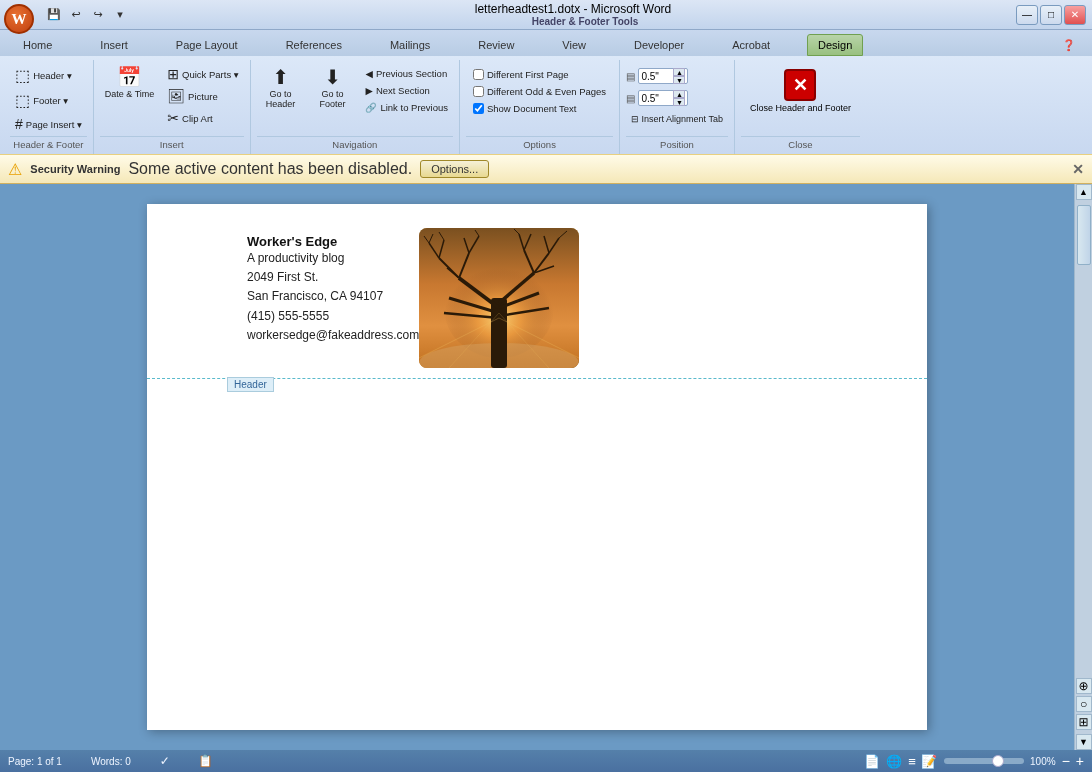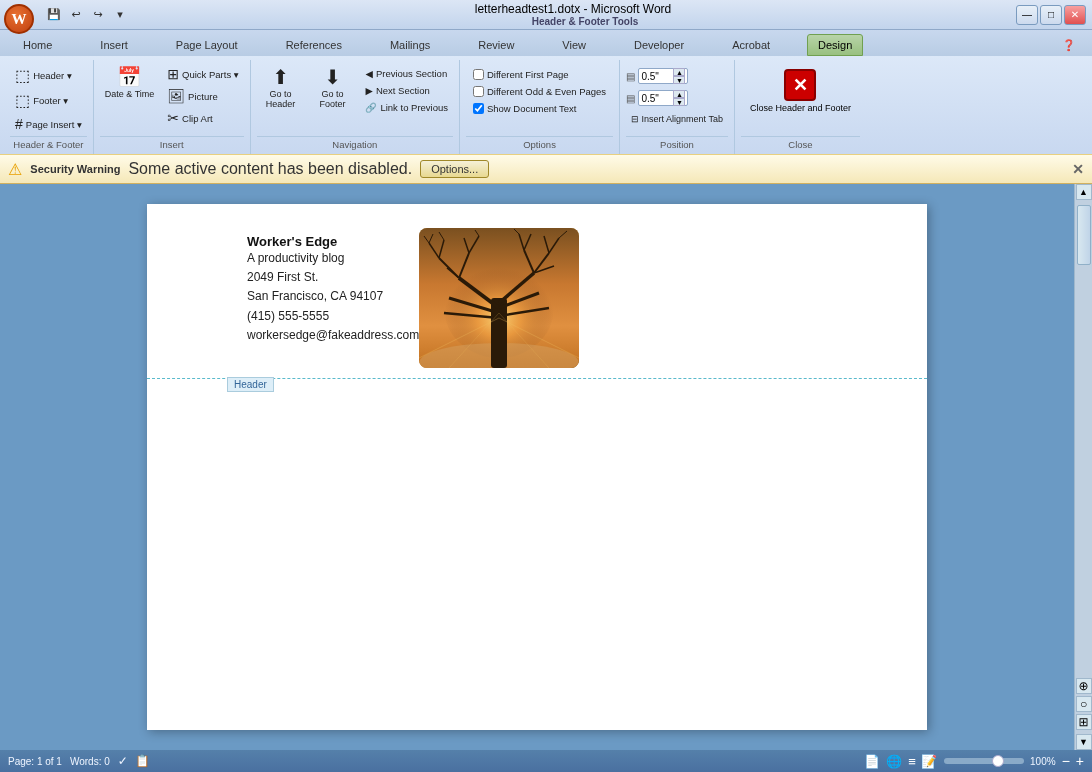--- a/index.html
+++ b/index.html
@@ -168,21 +168,21 @@
     }
     
     .header-image svg { width: 100%; height: 100%; }
 
     #doc-body { padding: 30px 80px; min-height: 350px; }
 
     
     #status-bar {
       height: 22px; background: linear-gradient(to bottom, #5580aa, #4a70a0);
       display: flex; align-items: center; padding: 0 8px;
-      color: white; font-size: 10px; gap: 8px;
+      color: white; font-size: 10px; gap: 29px;
     }
     .status-item { display: flex; align-items: center; gap: 4px; color: #eef4ff; }
     .status-right { margin-left: auto; display: flex; align-items: center; gap: 6px; }
     .zoom-slider { width: 80px; height: 6px; background: #8aaac8; border-radius: 3px; position: relative; }
     .zoom-thumb { position: absolute; left: 60%; top: -3px; width: 12px; height: 12px; background: white; border-radius: 50%; border: 1px solid #aac; }
 
     .main-area {
       display: flex; flex-direction: row; position: relative;
       height: calc(772px - 30px - 96px - 30px - 28px - 22px);
     }

